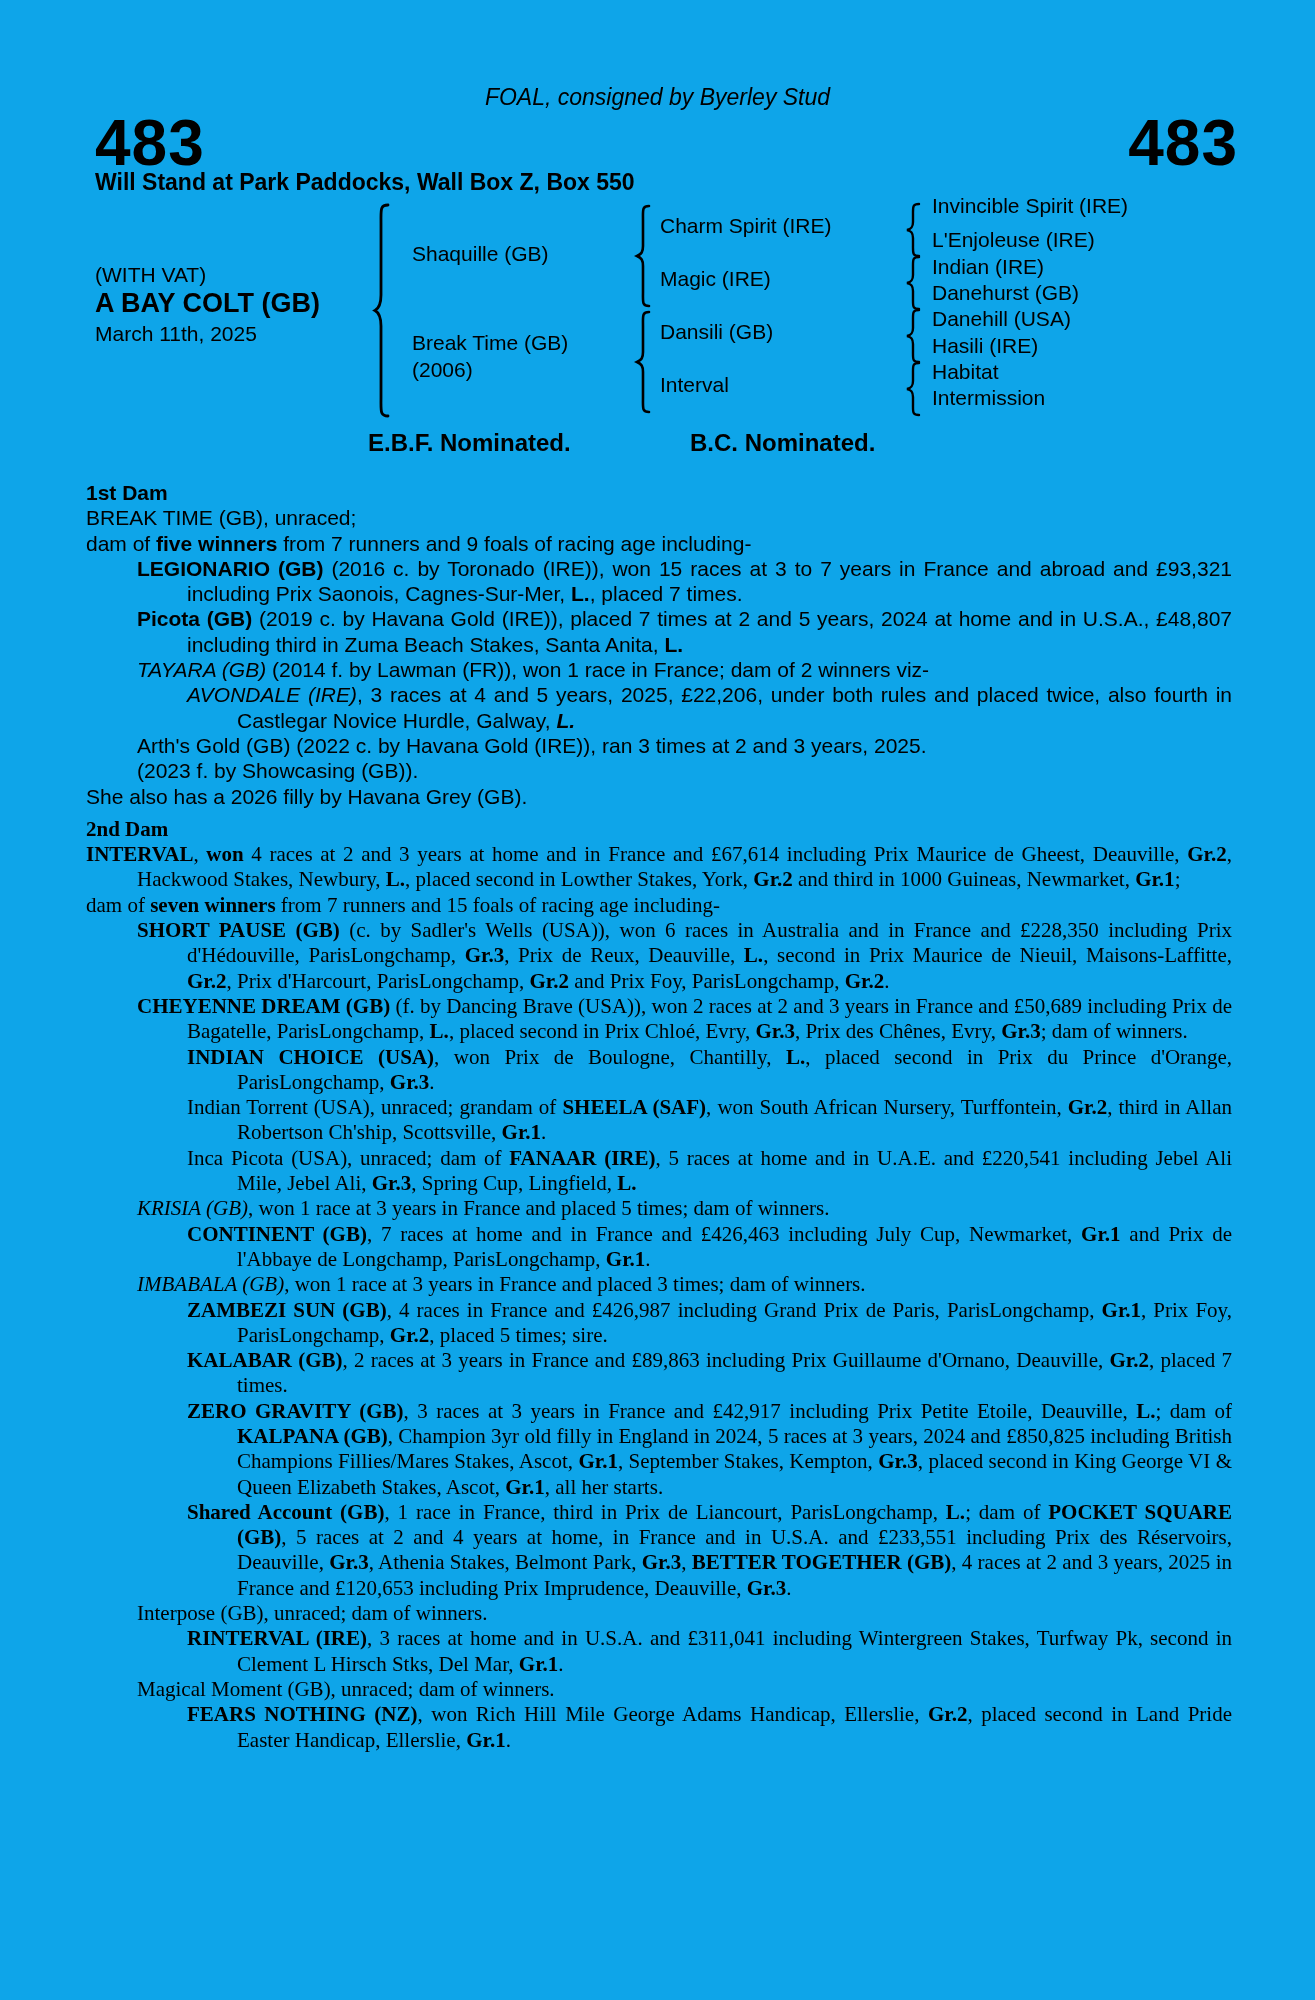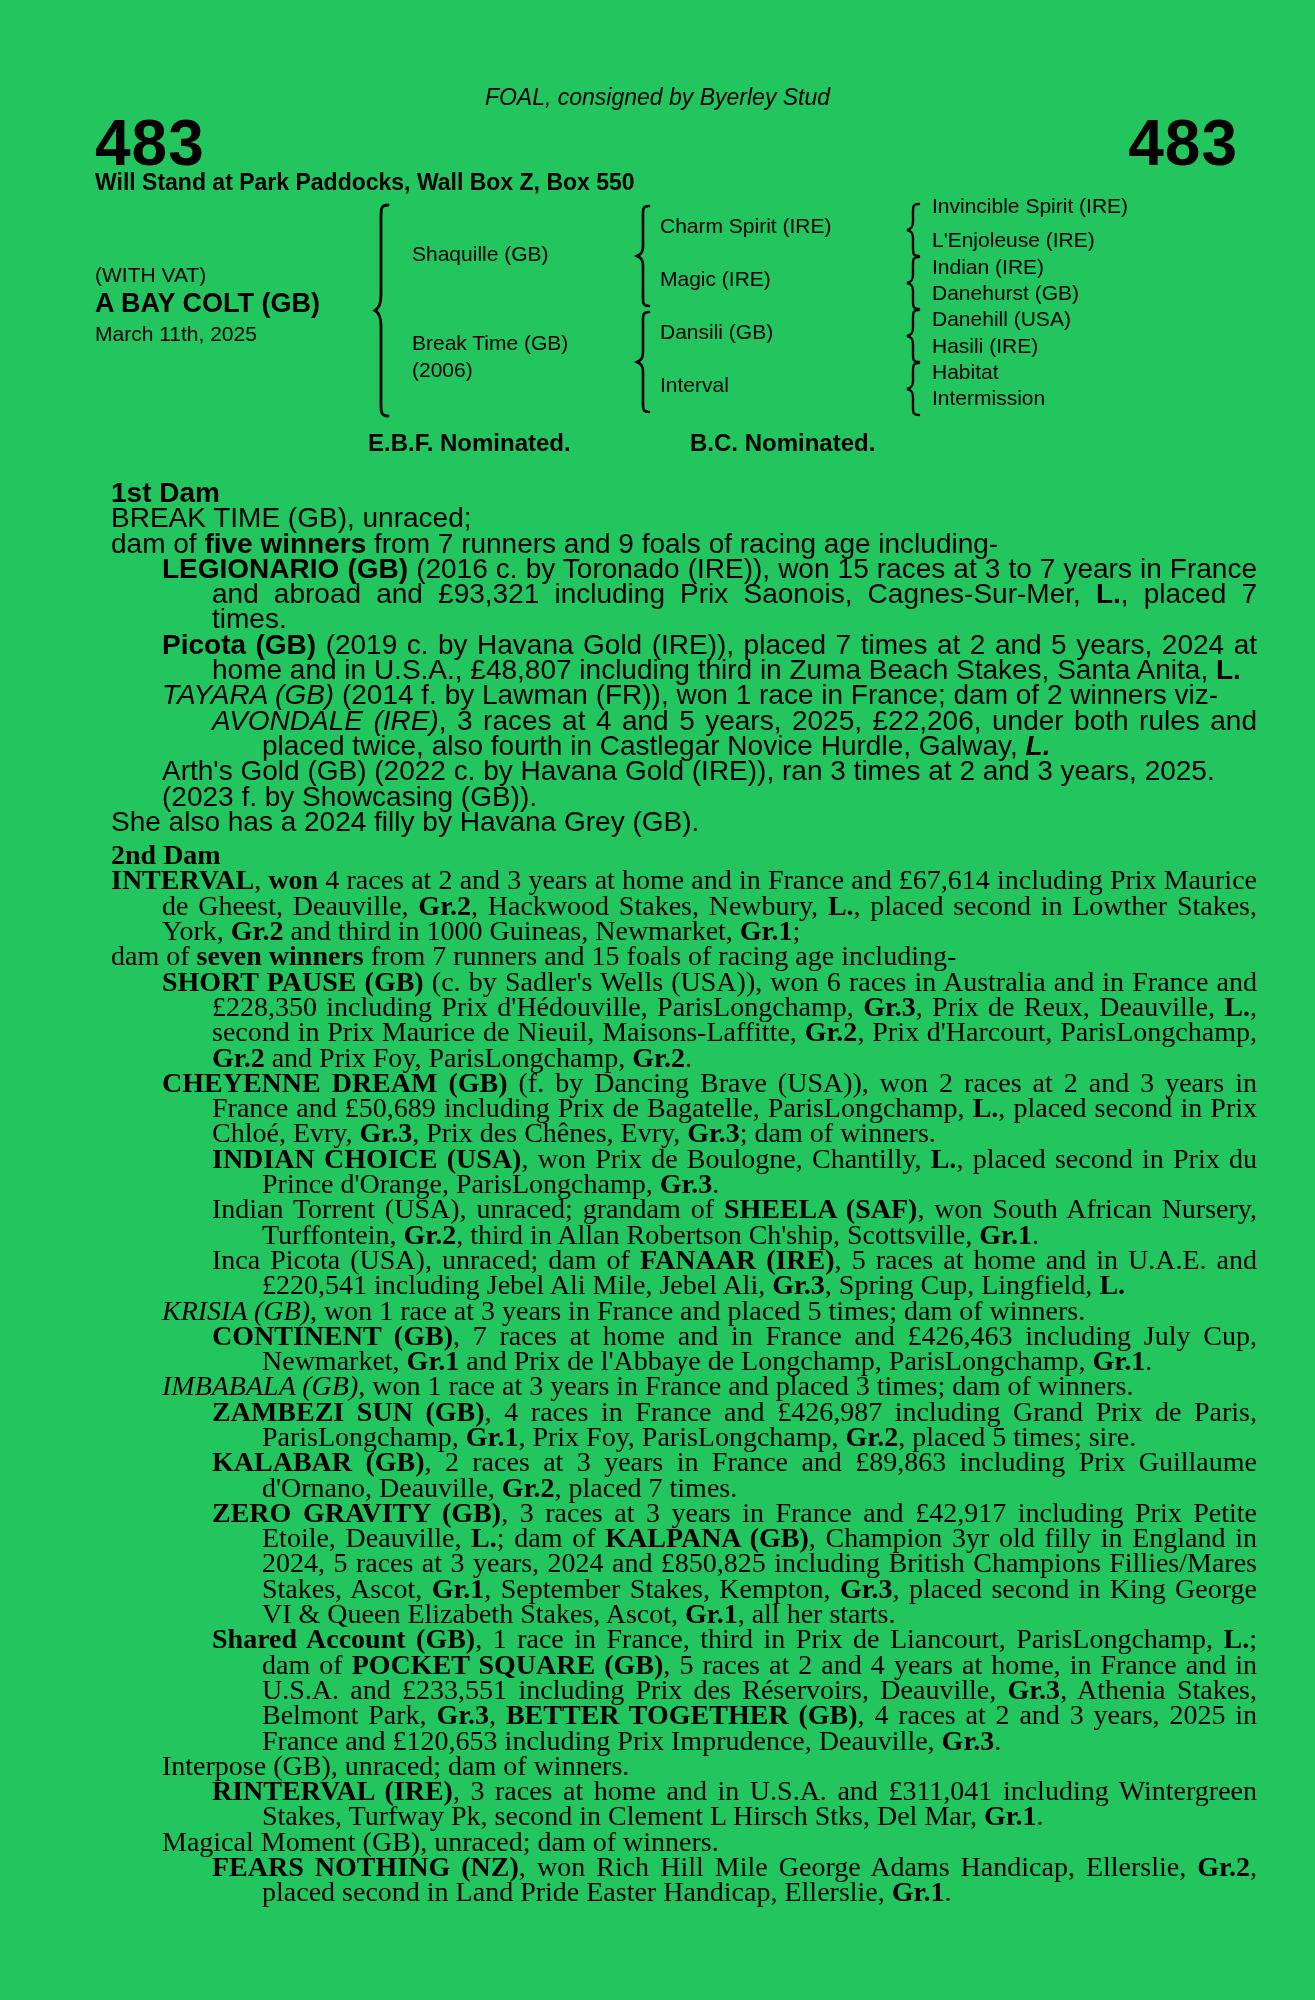--- a/index.html
+++ b/index.html
@@ -1,19 +1,19 @@
 <!DOCTYPE html>
 <html><head>
 <meta charset="utf-8">
 <style>
   html,body{margin:0;padding:0;background:#e8e8e8;}
   .page{
     position:relative;
     width:1315px;height:2000px;
-    background:#22c55e;
+    background:#0ea5e9;
     color:#000;
     font-family:"Liberation Sans", sans-serif;
     margin:0 auto;
     overflow:hidden;
   }
   .abs{position:absolute;}
   .consigned{
     top:84px;left:0;width:100%;
     text-align:center;
     font-style:italic;
@@ -53,22 +53,22 @@
   .brace-dam{top:310px;left:634px;}
   .brace-g30{top:202px;left:904px;}
   .brace-g31{top:255px;left:904px;}
   .brace-g32{top:308px;left:904px;}
   .brace-g33{top:361px;left:904px;}
   .nom{top:429px;font-size:24px;font-weight:bold;}
   .nom-ebf{left:368px;}
   .nom-bc{left:690px;}
   
   .bodytext{
-    top:480px;left:111px;width:1146px;
-    font-size:28px;
+    top:480px;left:86px;width:1146px;
+    font-size:21px;
     line-height:25.3px;
   }
   .section + .section{margin-top:8px;font-family:Liberation Serif, serif;}
   .para{
     margin:0;
     text-align:justify;
   }
   .heading{font-weight:bold;text-align:left;}
   .ind0{padding-left:51px;text-indent:-51px;}
   .ind1{padding-left:101px;text-indent:-50px;}
@@ -152,21 +152,21 @@
       <div class="section">
         <p class="para heading">1st Dam</p>
         <p class="para ind0"><span>BREAK TIME (GB), unraced;</span></p>
         <p class="para ind0"><span>dam of </span><span class="st-b">five winners</span><span> from 7 runners and 9 foals of racing age including-</span></p>
         <p class="para ind1"><span class="st-b">LEGIONARIO (GB)</span><span> (2016 c. by Toronado (IRE)), won 15 races at 3 to 7 years in France and abroad and £93,321 including Prix Saonois, Cagnes-Sur-Mer, </span><span class="st-b">L.</span><span>, placed 7 times.</span></p>
         <p class="para ind1"><span class="st-b">Picota (GB)</span><span> (2019 c. by Havana Gold (IRE)), placed 7 times at 2 and 5 years, 2024 at home and in U.S.A., £48,807 including third in Zuma Beach Stakes, Santa Anita, </span><span class="st-b">L.</span></p>
         <p class="para ind1"><span class="st-i">TAYARA (GB)</span><span> (2014 f. by Lawman (FR)), won 1 race in France; dam of 2 winners viz-</span></p>
         <p class="para ind2"><span class="st-i">AVONDALE (IRE)</span><span>, 3 races at 4 and 5 years, 2025, £22,206, under both rules and placed twice, also fourth in Castlegar Novice Hurdle, Galway, </span><span class="st-bi">L.</span></p>
         <p class="para ind1"><span>Arth's Gold (GB) (2022 c. by Havana Gold (IRE)), ran 3 times at 2 and 3 years, 2025.</span></p>
         <p class="para ind1"><span>(2023 f. by Showcasing (GB)).</span></p>
-        <p class="para ind0"><span>She also has a 2024 filly by Havana Grey (GB).</span></p>
+        <p class="para ind0"><span>She also has a 2026 filly by Havana Grey (GB).</span></p>
       </div>
       <div class="section">
         <p class="para heading">2nd Dam</p>
         <p class="para ind0"><span class="st-b">INTERVAL</span><span>, </span><span class="st-b">won</span><span> 4 races at 2 and 3 years at home and in France and £67,614 including Prix Maurice de Gheest, Deauville, </span><span class="st-b">Gr.2</span><span>, Hackwood Stakes, Newbury, </span><span class="st-b">L.</span><span>, placed second in Lowther Stakes, York, </span><span class="st-b">Gr.2</span><span> and third in 1000 Guineas, Newmarket, </span><span class="st-b">Gr.1</span><span>;</span></p>
         <p class="para ind0"><span>dam of </span><span class="st-b">seven winners</span><span> from 7 runners and 15 foals of racing age including-</span></p>
         <p class="para ind1"><span class="st-b">SHORT PAUSE (GB)</span><span> (c. by Sadler's Wells (USA)), won 6 races in Australia and in France and £228,350 including Prix d'Hédouville, ParisLongchamp, </span><span class="st-b">Gr.3</span><span>, Prix de Reux, Deauville, </span><span class="st-b">L.</span><span>, second in Prix Maurice de Nieuil, Maisons-Laffitte, </span><span class="st-b">Gr.2</span><span>, Prix d'Harcourt, ParisLongchamp, </span><span class="st-b">Gr.2</span><span> and Prix Foy, ParisLongchamp, </span><span class="st-b">Gr.2</span><span>.</span></p>
         <p class="para ind1"><span class="st-b">CHEYENNE DREAM (GB)</span><span> (f. by Dancing Brave (USA)), won 2 races at 2 and 3 years in France and £50,689 including Prix de Bagatelle, ParisLongchamp, </span><span class="st-b">L.</span><span>, placed second in Prix Chloé, Evry, </span><span class="st-b">Gr.3</span><span>, Prix des Chênes, Evry, </span><span class="st-b">Gr.3</span><span>; dam of winners.</span></p>
         <p class="para ind2"><span class="st-b">INDIAN CHOICE (USA)</span><span>, won Prix de Boulogne, Chantilly, </span><span class="st-b">L.</span><span>, placed second in Prix du Prince d'Orange, ParisLongchamp, </span><span class="st-b">Gr.3</span><span>.</span></p>
         <p class="para ind2"><span>Indian Torrent (USA), unraced; grandam of </span><span class="st-b">SHEELA (SAF)</span><span>, won South African Nursery, Turffontein, </span><span class="st-b">Gr.2</span><span>, third in Allan Robertson Ch'ship, Scottsville, </span><span class="st-b">Gr.1</span><span>.</span></p>
         <p class="para ind2"><span>Inca Picota (USA), unraced; dam of </span><span class="st-b">FANAAR (IRE)</span><span>, 5 races at home and in U.A.E. and £220,541 including Jebel Ali Mile, Jebel Ali, </span><span class="st-b">Gr.3</span><span>, Spring Cup, Lingfield, </span><span class="st-b">L.</span></p>

